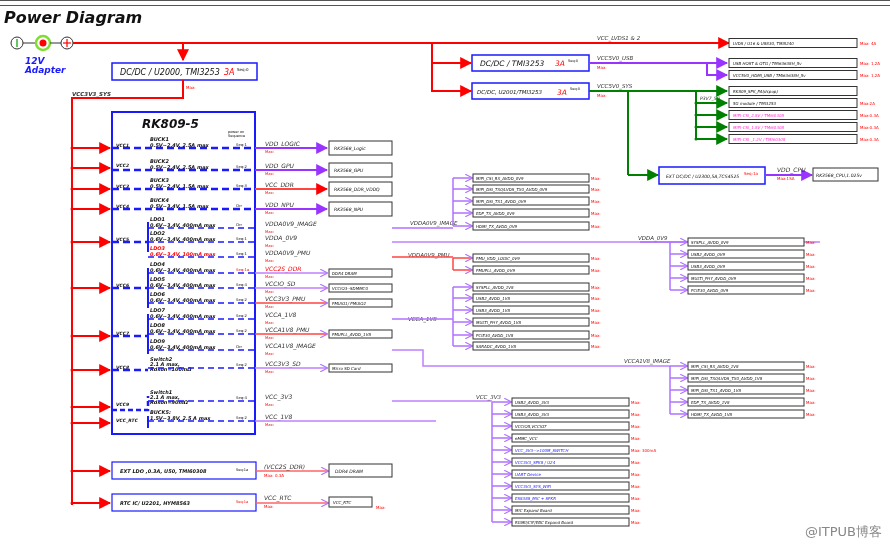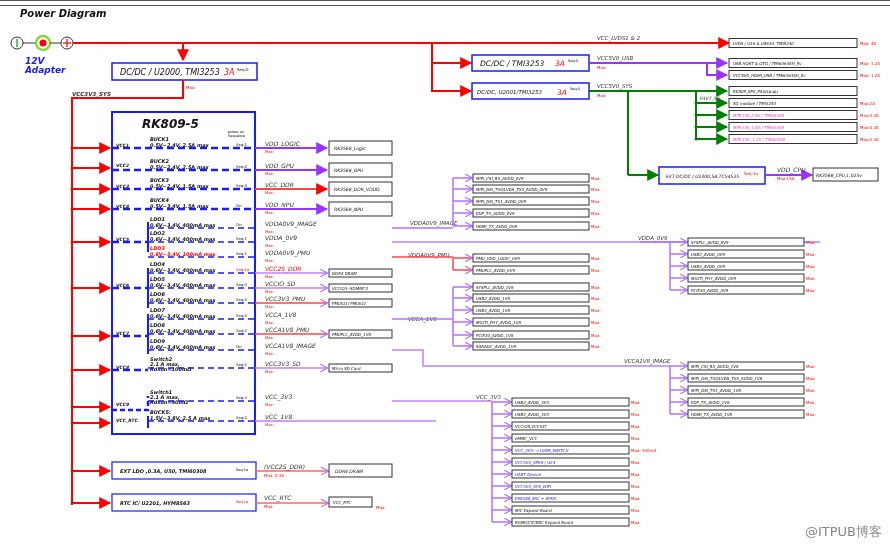--- a/index.html
+++ b/index.html
@@ -1,18 +1,18 @@
 <!DOCTYPE html>
 <html><head>
 <meta charset="utf-8">
 <style>
   html,body{margin:0;padding:0;background:#fff;}
   body{width:890px;height:547px;position:relative;overflow:hidden;font-family:"DejaVu Sans",sans-serif;}
   #topbar{position:absolute;left:0;top:0;width:890px;height:4px;border-top:1px solid #555;border-bottom:1px solid #555;}
-  #title{position:absolute;left:20px;top:8px;font-size:10px;font-weight:bold;font-style:italic;color:#111;}
+  #title{position:absolute;left:4px;top:8px;font-size:16px;font-weight:bold;font-style:italic;color:#111;}
   svg#diagram{position:absolute;left:0;top:0;}
   .lbl{font-family:"DejaVu Sans",sans-serif;font-style:italic;}
   #watermark{position:absolute;right:8px;bottom:6px;font-size:13px;color:#888;font-family:"DejaVu Sans",sans-serif;text-align:center;}
 </style>
 </head>
 <body>
 
 <div id="topbar"></div>
 <div id="title">Power Diagram</div>
 

